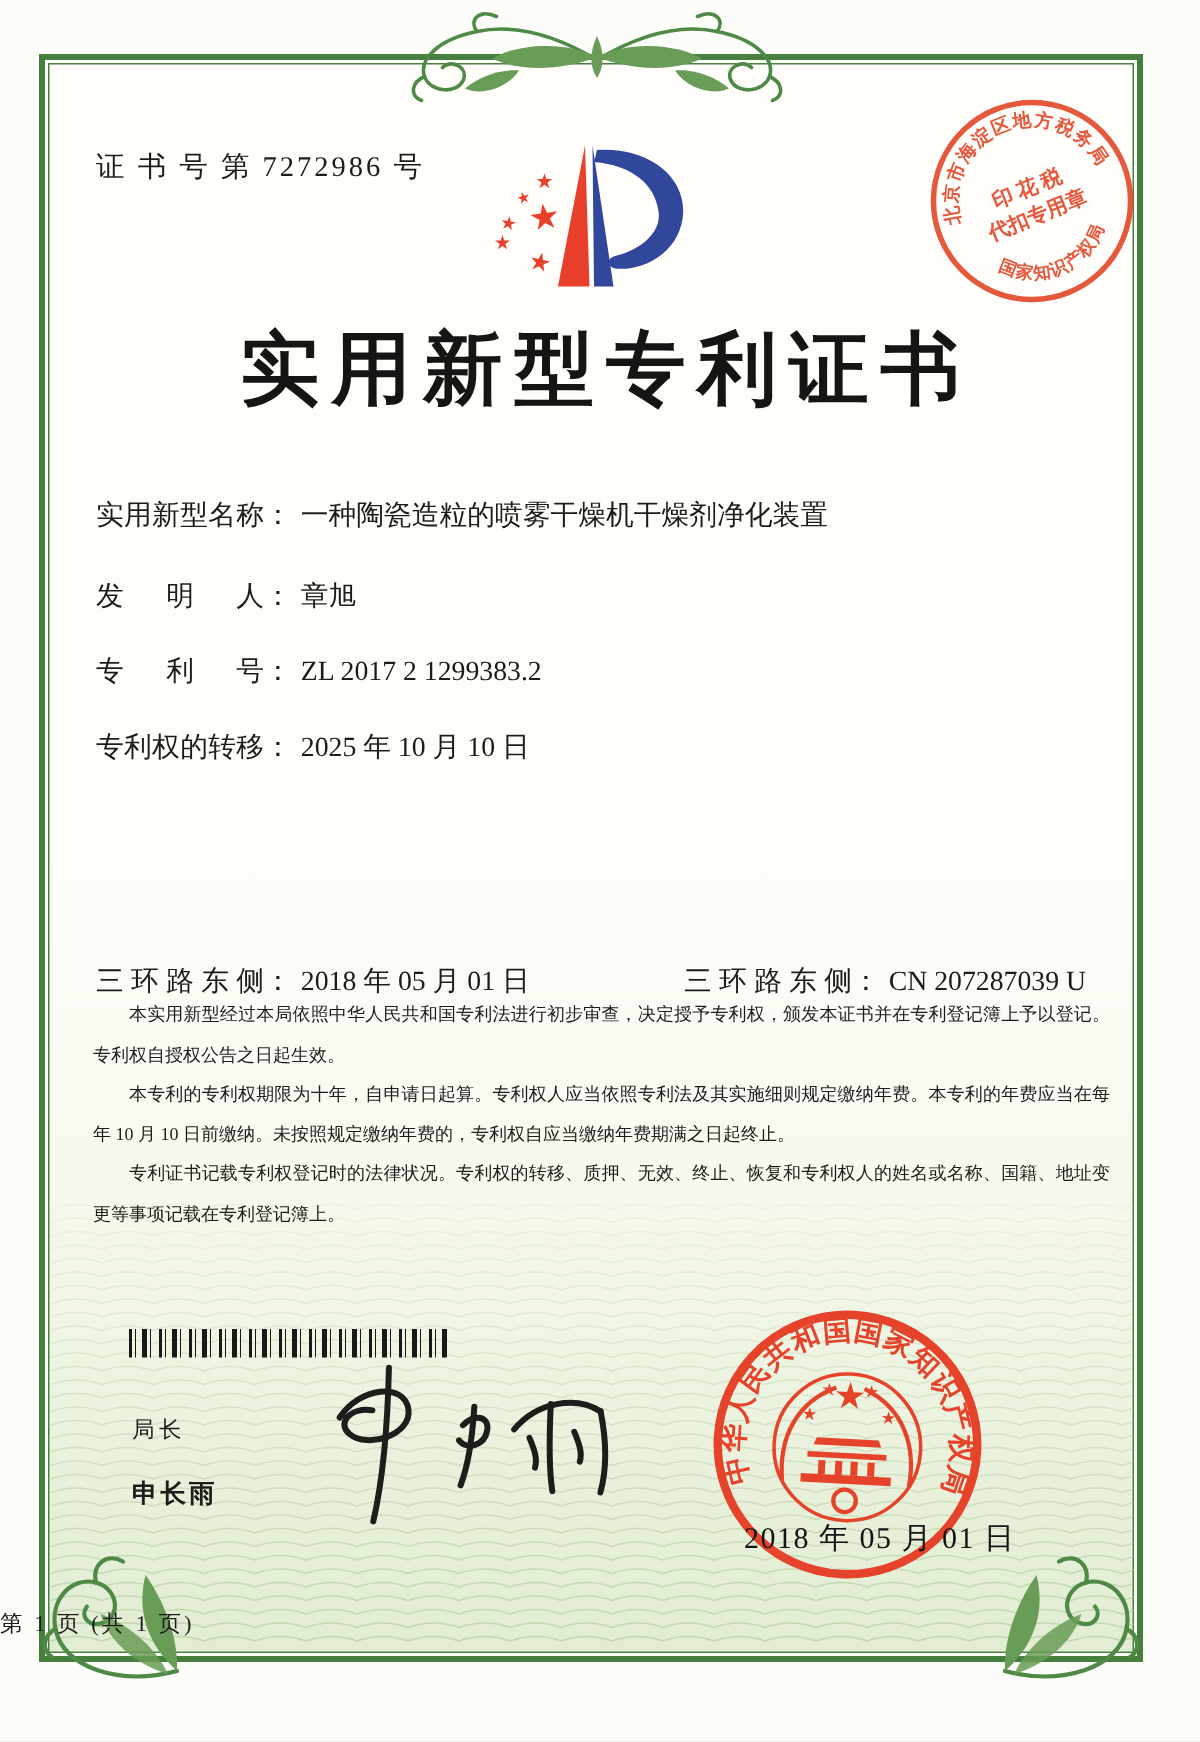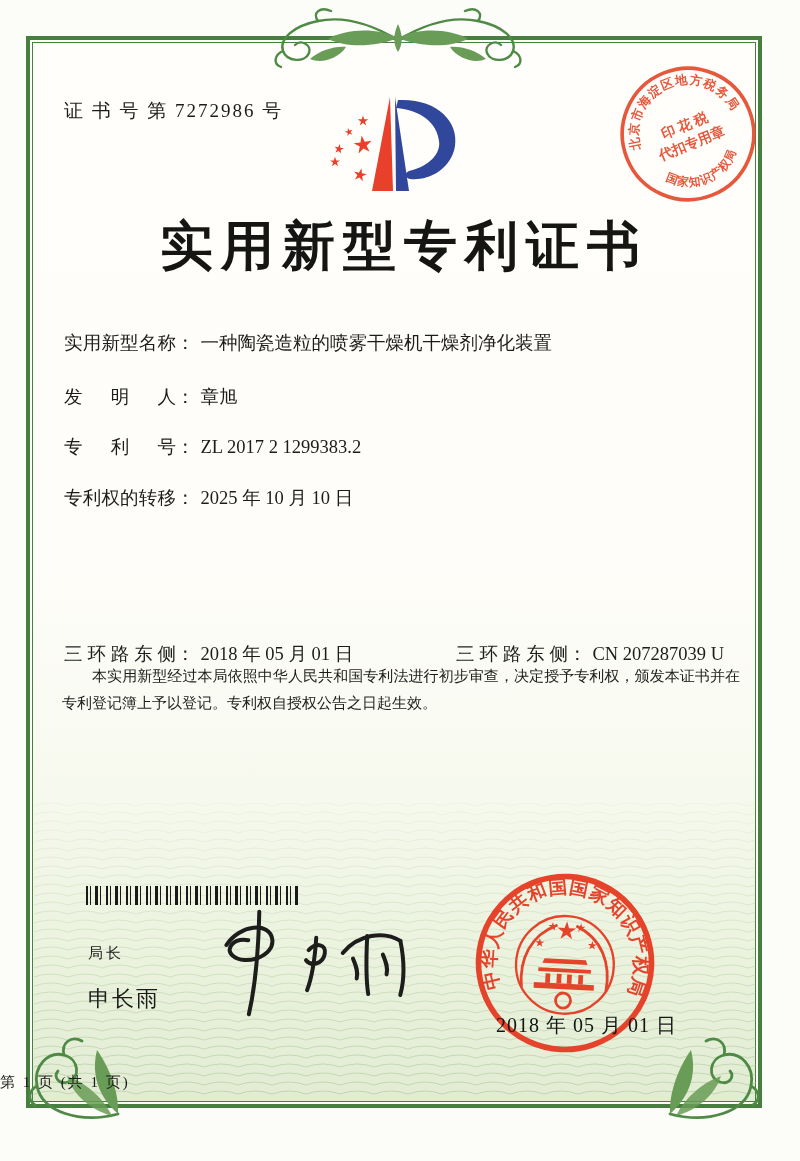--- a/index.html
+++ b/index.html
@@ -27,30 +27,30 @@
     position:absolute;left:0;top:211px;width:100%;text-align:center;
     font-size:53px;font-weight:600;letter-spacing:8px;text-indent:8px;color:#151514;
   }
   
   .row{position:absolute;left:64px;font-size:18.5px;white-space:nowrap;}
   .lbl{display:inline-block;width:112px;text-align:justify;text-align-last:justify;}
   .val{margin-left:6px;}
   .val-wrap{display:inline-block;vertical-align:top;margin-left:6px;white-space:pre-line;width:528px;line-height:31px;}
   .grant-right{position:absolute;left:392px;top:0;}
   
-  .paras{position:absolute;left:62px;top:663px;width:678px;font-size:15px;line-height:26.5px;text-align:justify;}
+  .paras{position:absolute;left:62px;top:663px;width:678px;font-size:12px;line-height:26.5px;text-align:justify;}
   .paras p{margin:0;text-indent:2em;}
   
   .barcode{
     position:absolute;left:86px;top:886px;width:212px;height:19px;
     background:
       repeating-linear-gradient(90deg,#191919 0 2px,transparent 2px 4px,#191919 4px 5px,transparent 5px 9px,#191919 9px 12px,transparent 12px 14px,#191919 14px 15px,transparent 15px 20px);
   }
   .officer-title{position:absolute;left:88px;top:944px;font-size:15px;letter-spacing:3px;}
-  .officer-name{position:absolute;left:88px;top:984px;font-size:22px;letter-spacing:2px;}
+  .officer-name{position:absolute;left:88px;top:984px;font-size:17px;letter-spacing:2px;font-weight:bold;}
   .signature{position:absolute;left:205px;top:900px;width:215px;height:120px;transform:rotate(-2deg);}
   .seal{position:absolute;left:471px;top:869px;width:188px;height:188px;transform:rotate(3deg);opacity:.95;}
   .seal-date{position:absolute;left:496px;top:1012px;font-size:20px;letter-spacing:1px;color:#141414;z-index:5;}
   .footer{position:absolute;left:0;top:1073px;width:100%;text-align:left;font-size:15px;letter-spacing:2px;}
   .ornament{position:absolute;pointer-events:none;}
   .hidden-defs{position:absolute;width:0;height:0;overflow:hidden;}
 </style>
 </head>
 <body>
 
@@ -198,20 +198,22 @@
   </div>
   <div class="row" style="top:641px;width:676px">
     <span class="lbl">三环路东侧</span><span>：</span><span class="val">2018 年 05 月 01 日</span>
     <span class="grant-right">
       <span class="lbl">三环路东侧</span><span>：</span><span class="val">CN 207287039 U</span>
     </span>
   </div>
 
   <div class="paras">
     <p>本实用新型经过本局依照中华人民共和国专利法进行初步审查，决定授予专利权，颁发本证书并在专利登记簿上予以登记。专利权自授权公告之日起生效。</p>
+    <p>本专利的专利权期限为十年，自申请日起算。专利权人应当依照专利法及其实施细则规定缴纳年费。本专利的年费应当在每年 10 月 10 日前缴纳。未按照规定缴纳年费的，专利权自应当缴纳年费期满之日起终止。</p>
+    <p>专利证书记载专利权登记时的法律状况。专利权的转移、质押、无效、终止、恢复和专利权人的姓名或名称、国籍、地址变更等事项记载在专利登记簿上。</p>
   </div>
 
   <div class="barcode"></div>
 
   <div class="officer-title">局长</div>
   <div class="officer-name">申长雨</div>
 
   <svg class="signature" viewBox="0 0 215 120">
     <g stroke="#1d1d1c" stroke-width="4" fill="none" stroke-linecap="round" stroke-linejoin="round">
       <path d="M22,42 C36,22 66,20 68,38 C70,55 40,64 28,53 C20,46 29,35 44,38"></path>

